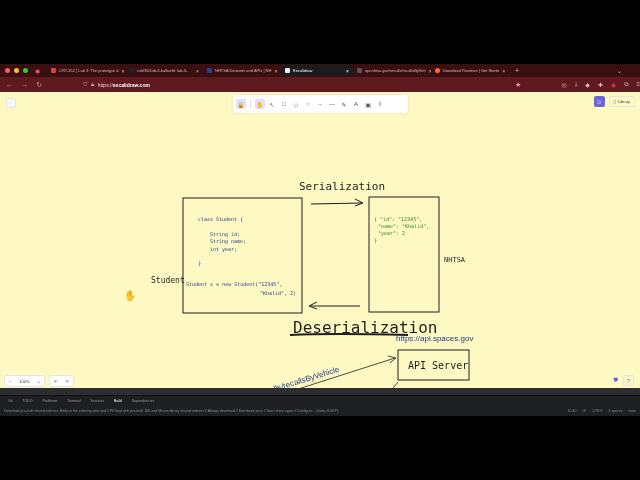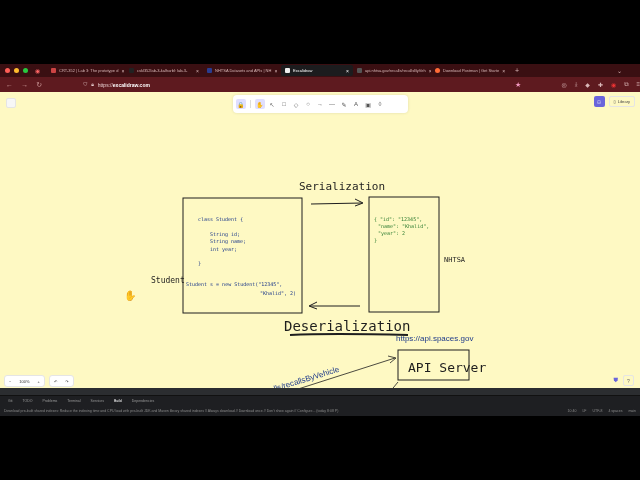--- a/index.html
+++ b/index.html
@@ -148,21 +148,21 @@
         <line x1="360" y1="214" x2="310" y2="214" stroke="#1e1e1e" stroke-width="1"></line>
         <polyline points="317,210 309,214 317,217" fill="none" stroke="#1e1e1e" stroke-width="1"></polyline>
         <path d="M290 243 Q330 241 408 243" stroke="#1e1e1e" stroke-width="2" fill="none"></path>
         <rect x="398" y="258" width="71" height="30" fill="none" stroke="#1e1e1e" stroke-width="1"></rect>
         <line x1="270" y1="306" x2="395" y2="266" stroke="#1e1e1e" stroke-width="0.8"></line>
         <polyline points="388,264 396,266 390,271" fill="none" stroke="#1e1e1e" stroke-width="0.8"></polyline>
         <line x1="370" y1="324" x2="398" y2="290" stroke="#1e1e1e" stroke-width="0.8"></line>
       </svg>
 
       <div class="hand" style="position:absolute;left:299px;top:88px;font-size:11px;color:#1e1e1e">Serialization</div>
-      <div class="hand" style="position:absolute;left:284px;top:226px;font-size:14px;color:#1e1e1e">Deserialization</div>
+      <div class="hand" style="position:absolute;left:293px;top:226px;font-size:16px;color:#1e1e1e">Deserialization</div>
       <div class="hand" style="position:absolute;left:151px;top:184px;font-size:8px;color:#1e1e1e">Student</div>
       <div class="hand" style="position:absolute;left:444px;top:164px;font-size:7px;color:#1e1e1e">NHTSA</div>
 
       <div class="hand" style="position:absolute;left:198px;top:124px;font-size:5px;line-height:7.5px;color:#1e3a8a">
         <div>class Student {</div>
         <div style="height:7px"></div>
         <div style="padding-left:12px">String id;</div>
         <div style="padding-left:12px">String name;</div>
         <div style="padding-left:12px">int year;</div>
         <div style="height:7px"></div>
@@ -173,21 +173,21 @@
         <div style="padding-left:74px">"Khalid", 2)</div>
       </div>
       <div class="hand" style="position:absolute;left:374px;top:124px;font-size:5px;line-height:7px;color:#2f7d32">
         <div>{ "id": "12345",</div>
         <div style="padding-left:4px">"name": "Khalid",</div>
         <div style="padding-left:4px">"year": 2</div>
         <div>}</div>
       </div>
 
       <div style="position:absolute;left:396px;top:242px;font-size:8px;color:#1e3a8a">https://api.spaces.gov</div>
-      <div class="hand" style="position:absolute;left:408px;top:268px;font-size:13px;color:#1e1e1e">API Server</div>
+      <div class="hand" style="position:absolute;left:408px;top:268px;font-size:10px;color:#1e1e1e">API Server</div>
       <div style="position:absolute;left:262px;top:296px;font-size:8px;color:#1e3a8a;transform:rotate(-17deg);transform-origin:left top;white-space:nowrap">...alls/recallsByVehicle</div>
 
       <div style="position:absolute;left:124px;top:198px;font-size:10px;color:#333">✋</div>
 
       <div class="zoom">
         <div class="zgrp">
           <span>−</span>
           <span>100%</span>
           <span>+</span>
         </div>

